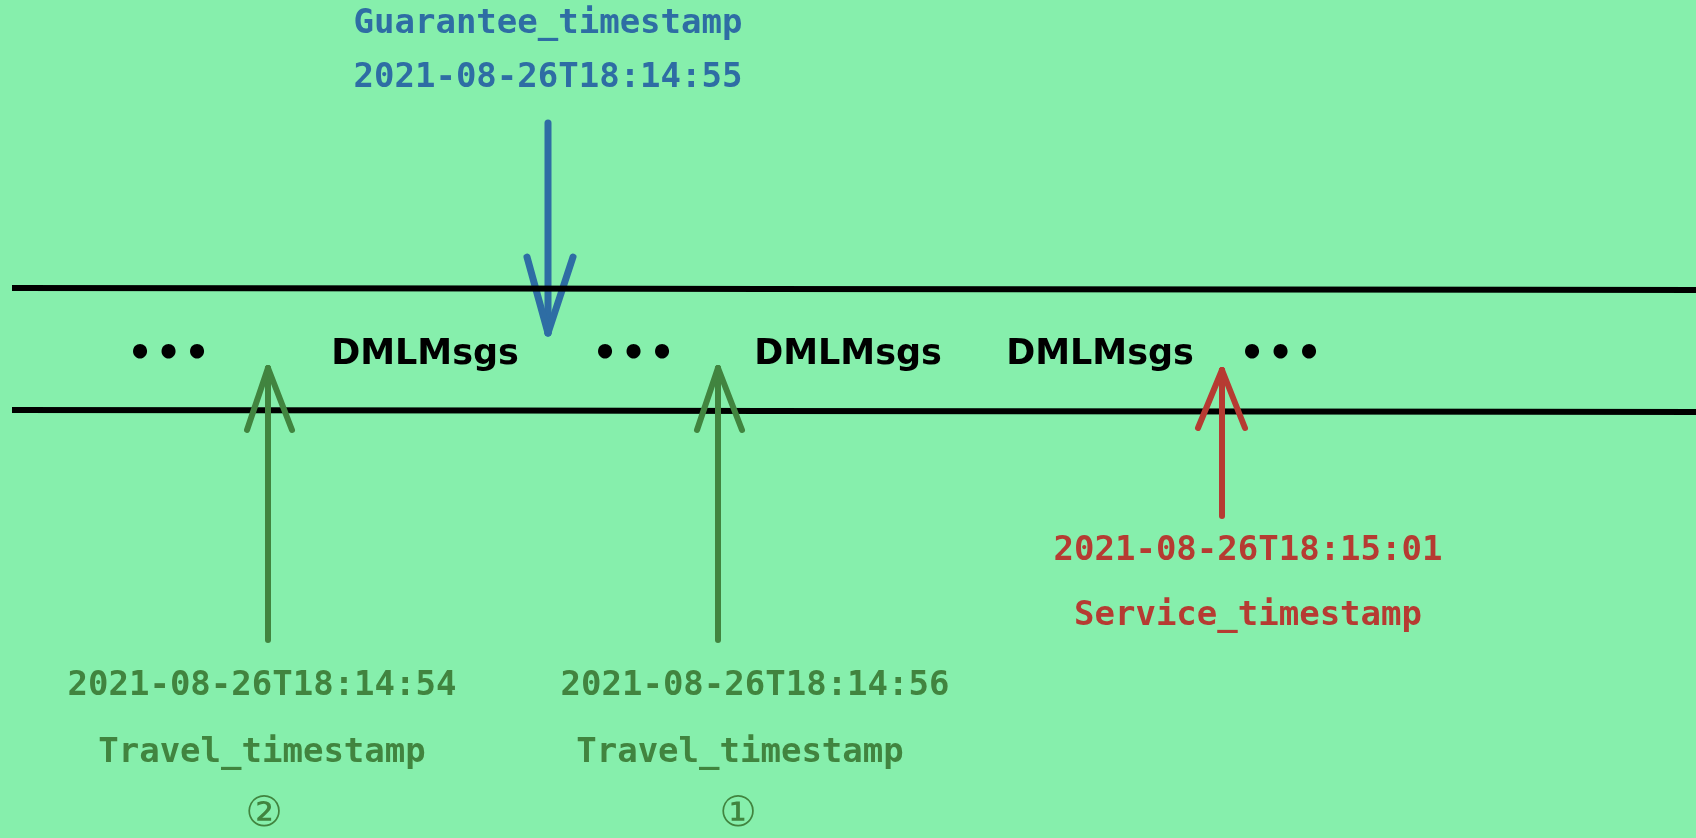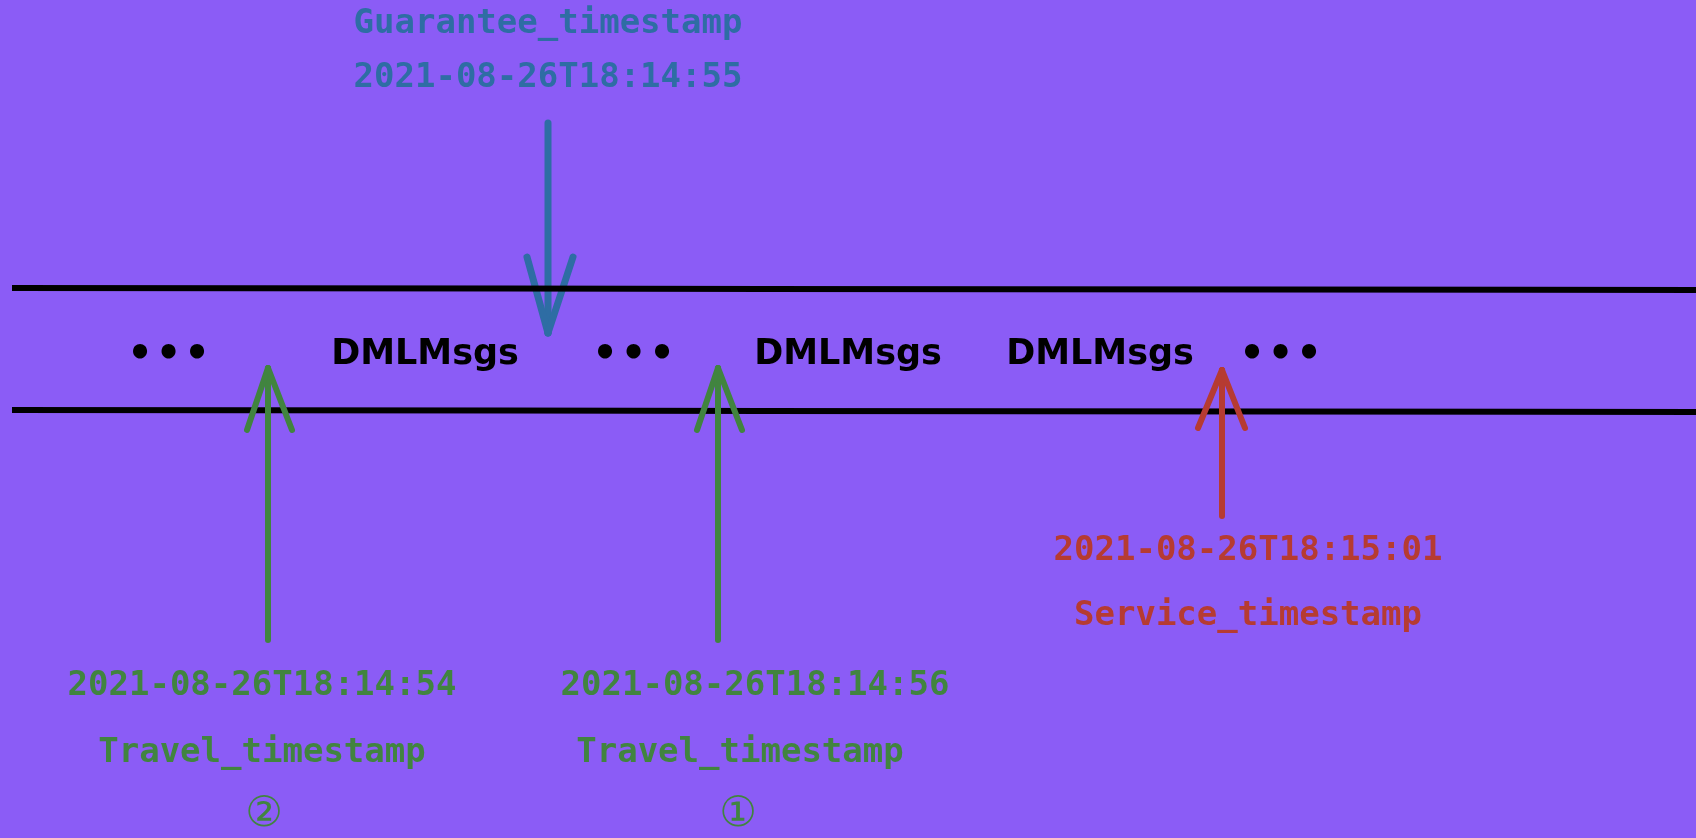--- a/index.html
+++ b/index.html
@@ -10,21 +10,21 @@
   body {
     width: 1696px;
     height: 838px;
     overflow: hidden;
     font-family: "DejaVu Sans Mono", "Liberation Mono", monospace;
   }
   #diagram-root {
     position: relative;
     width: 1696px;
     height: 838px;
-    background: #8b5cf6;
+    background: #86efac;
   }
   svg#diagram-svg {
     position: absolute;
     left: 0;
     top: 0;
     width: 1696px;
     height: 838px;
     display: block;
   }
   .mono-label {

